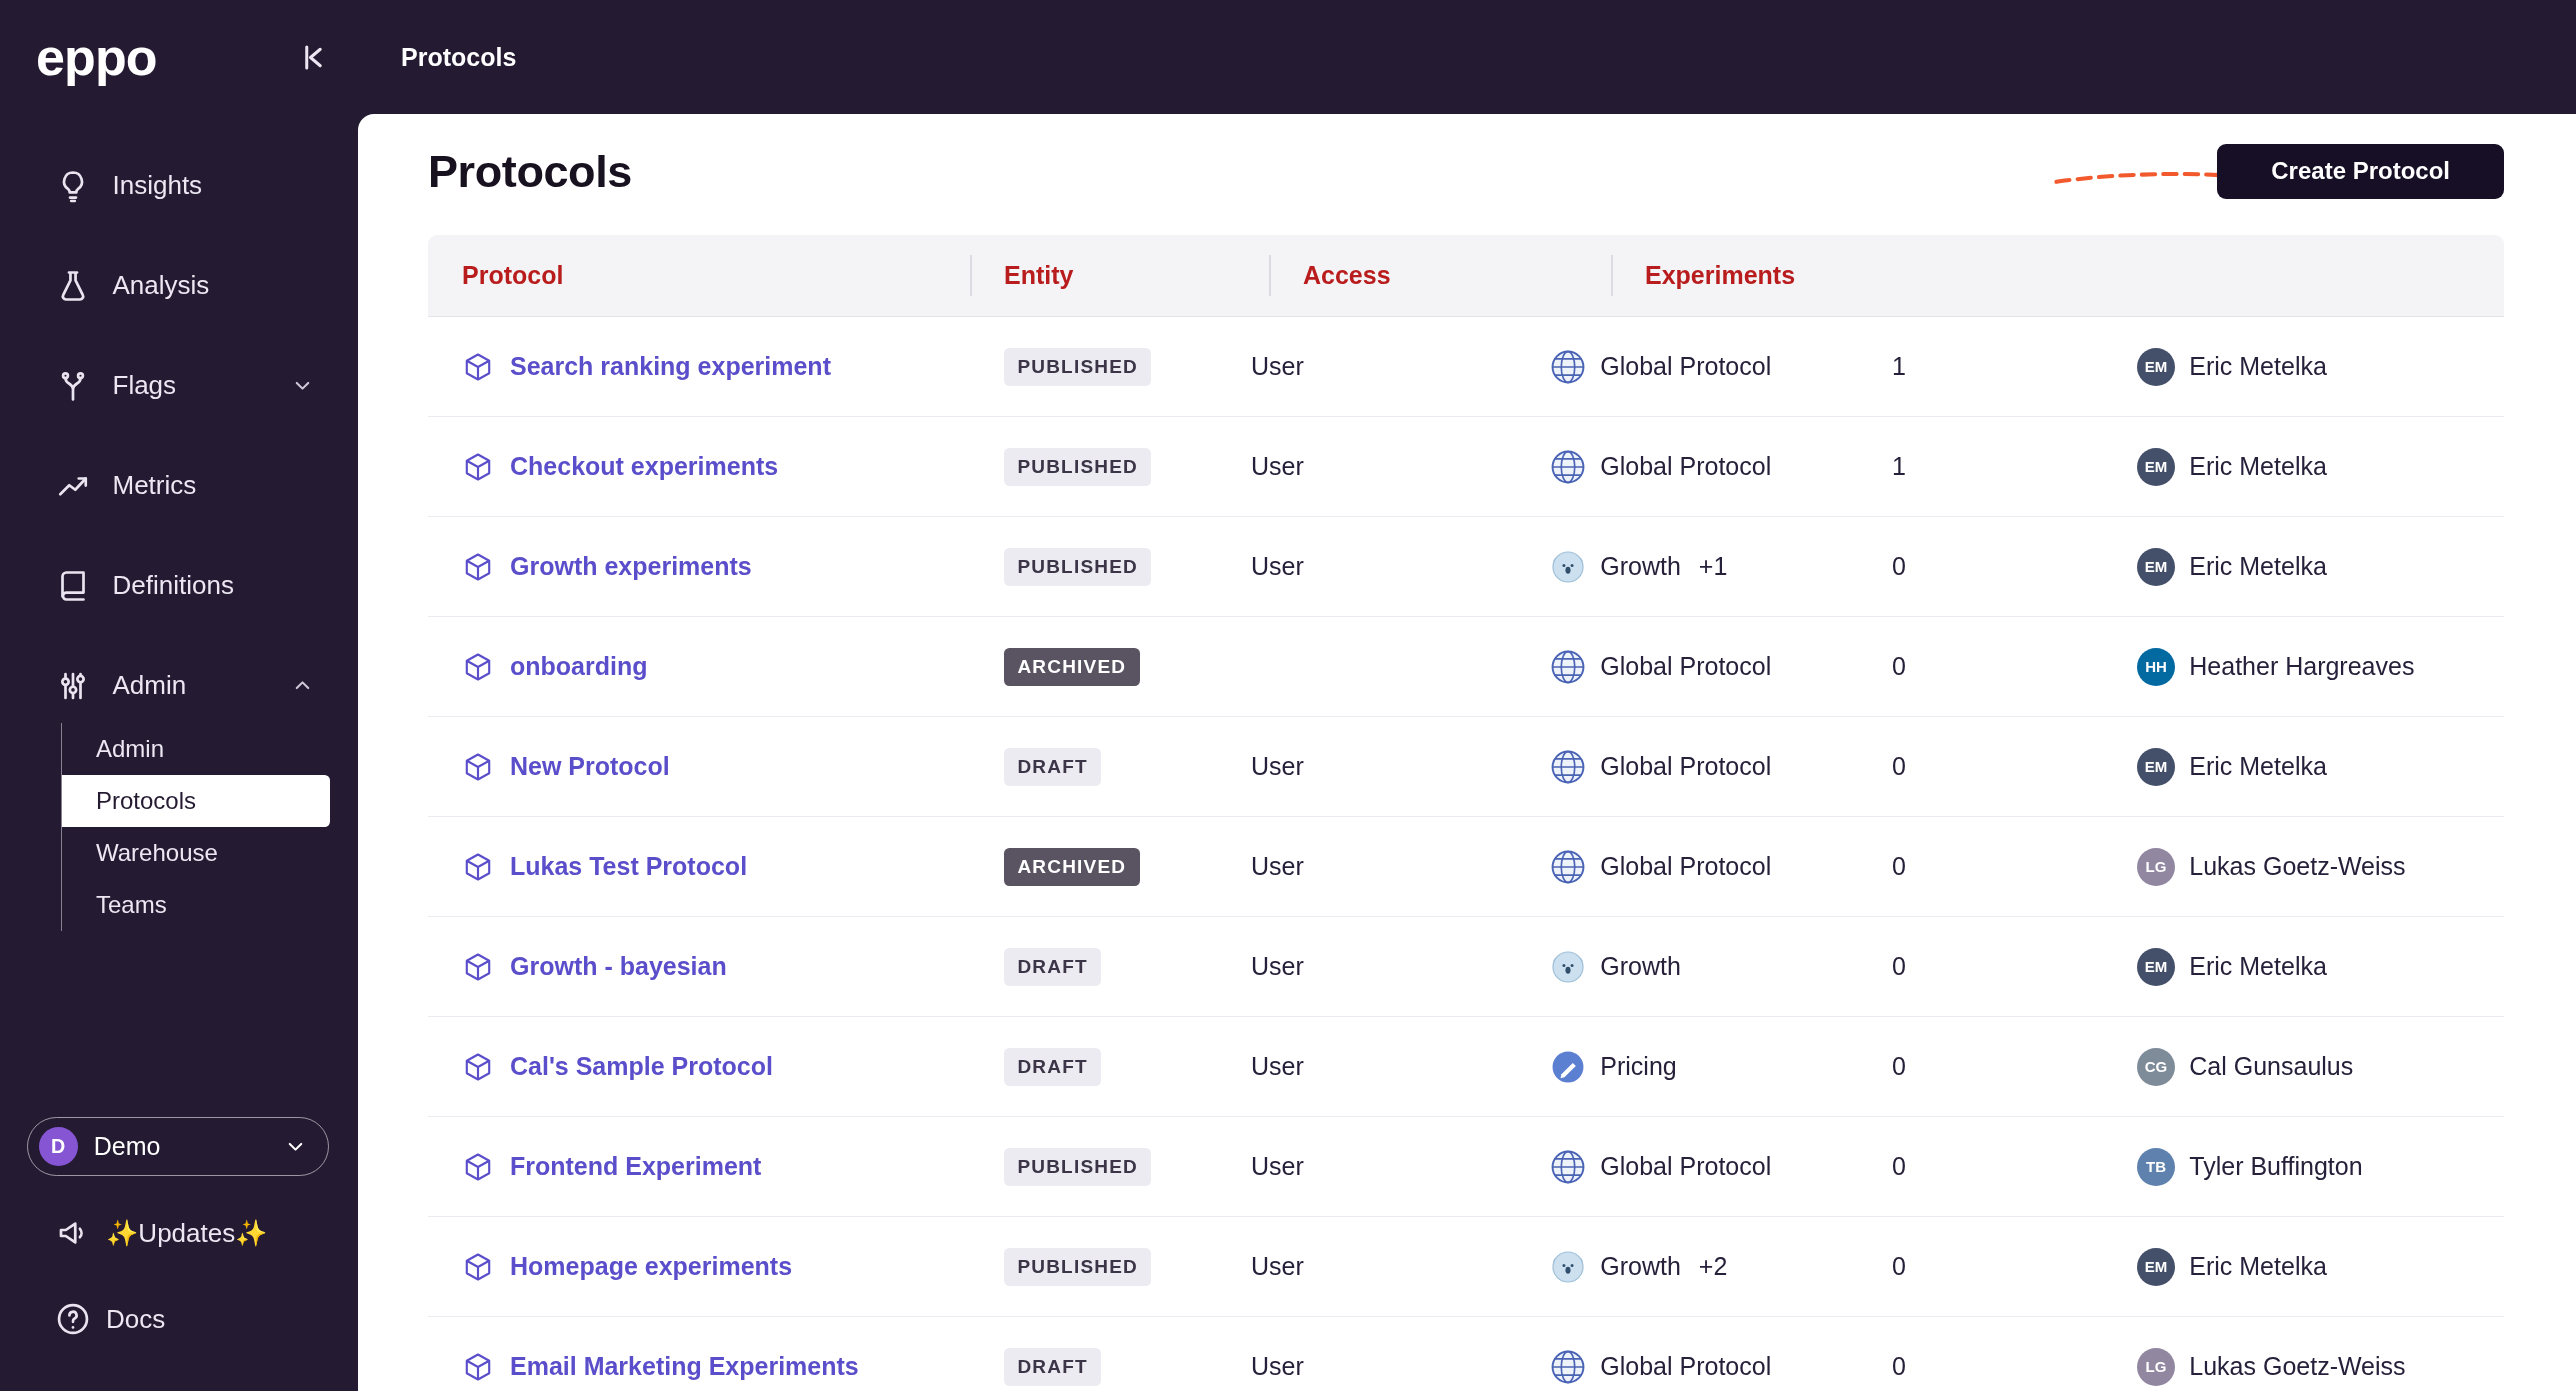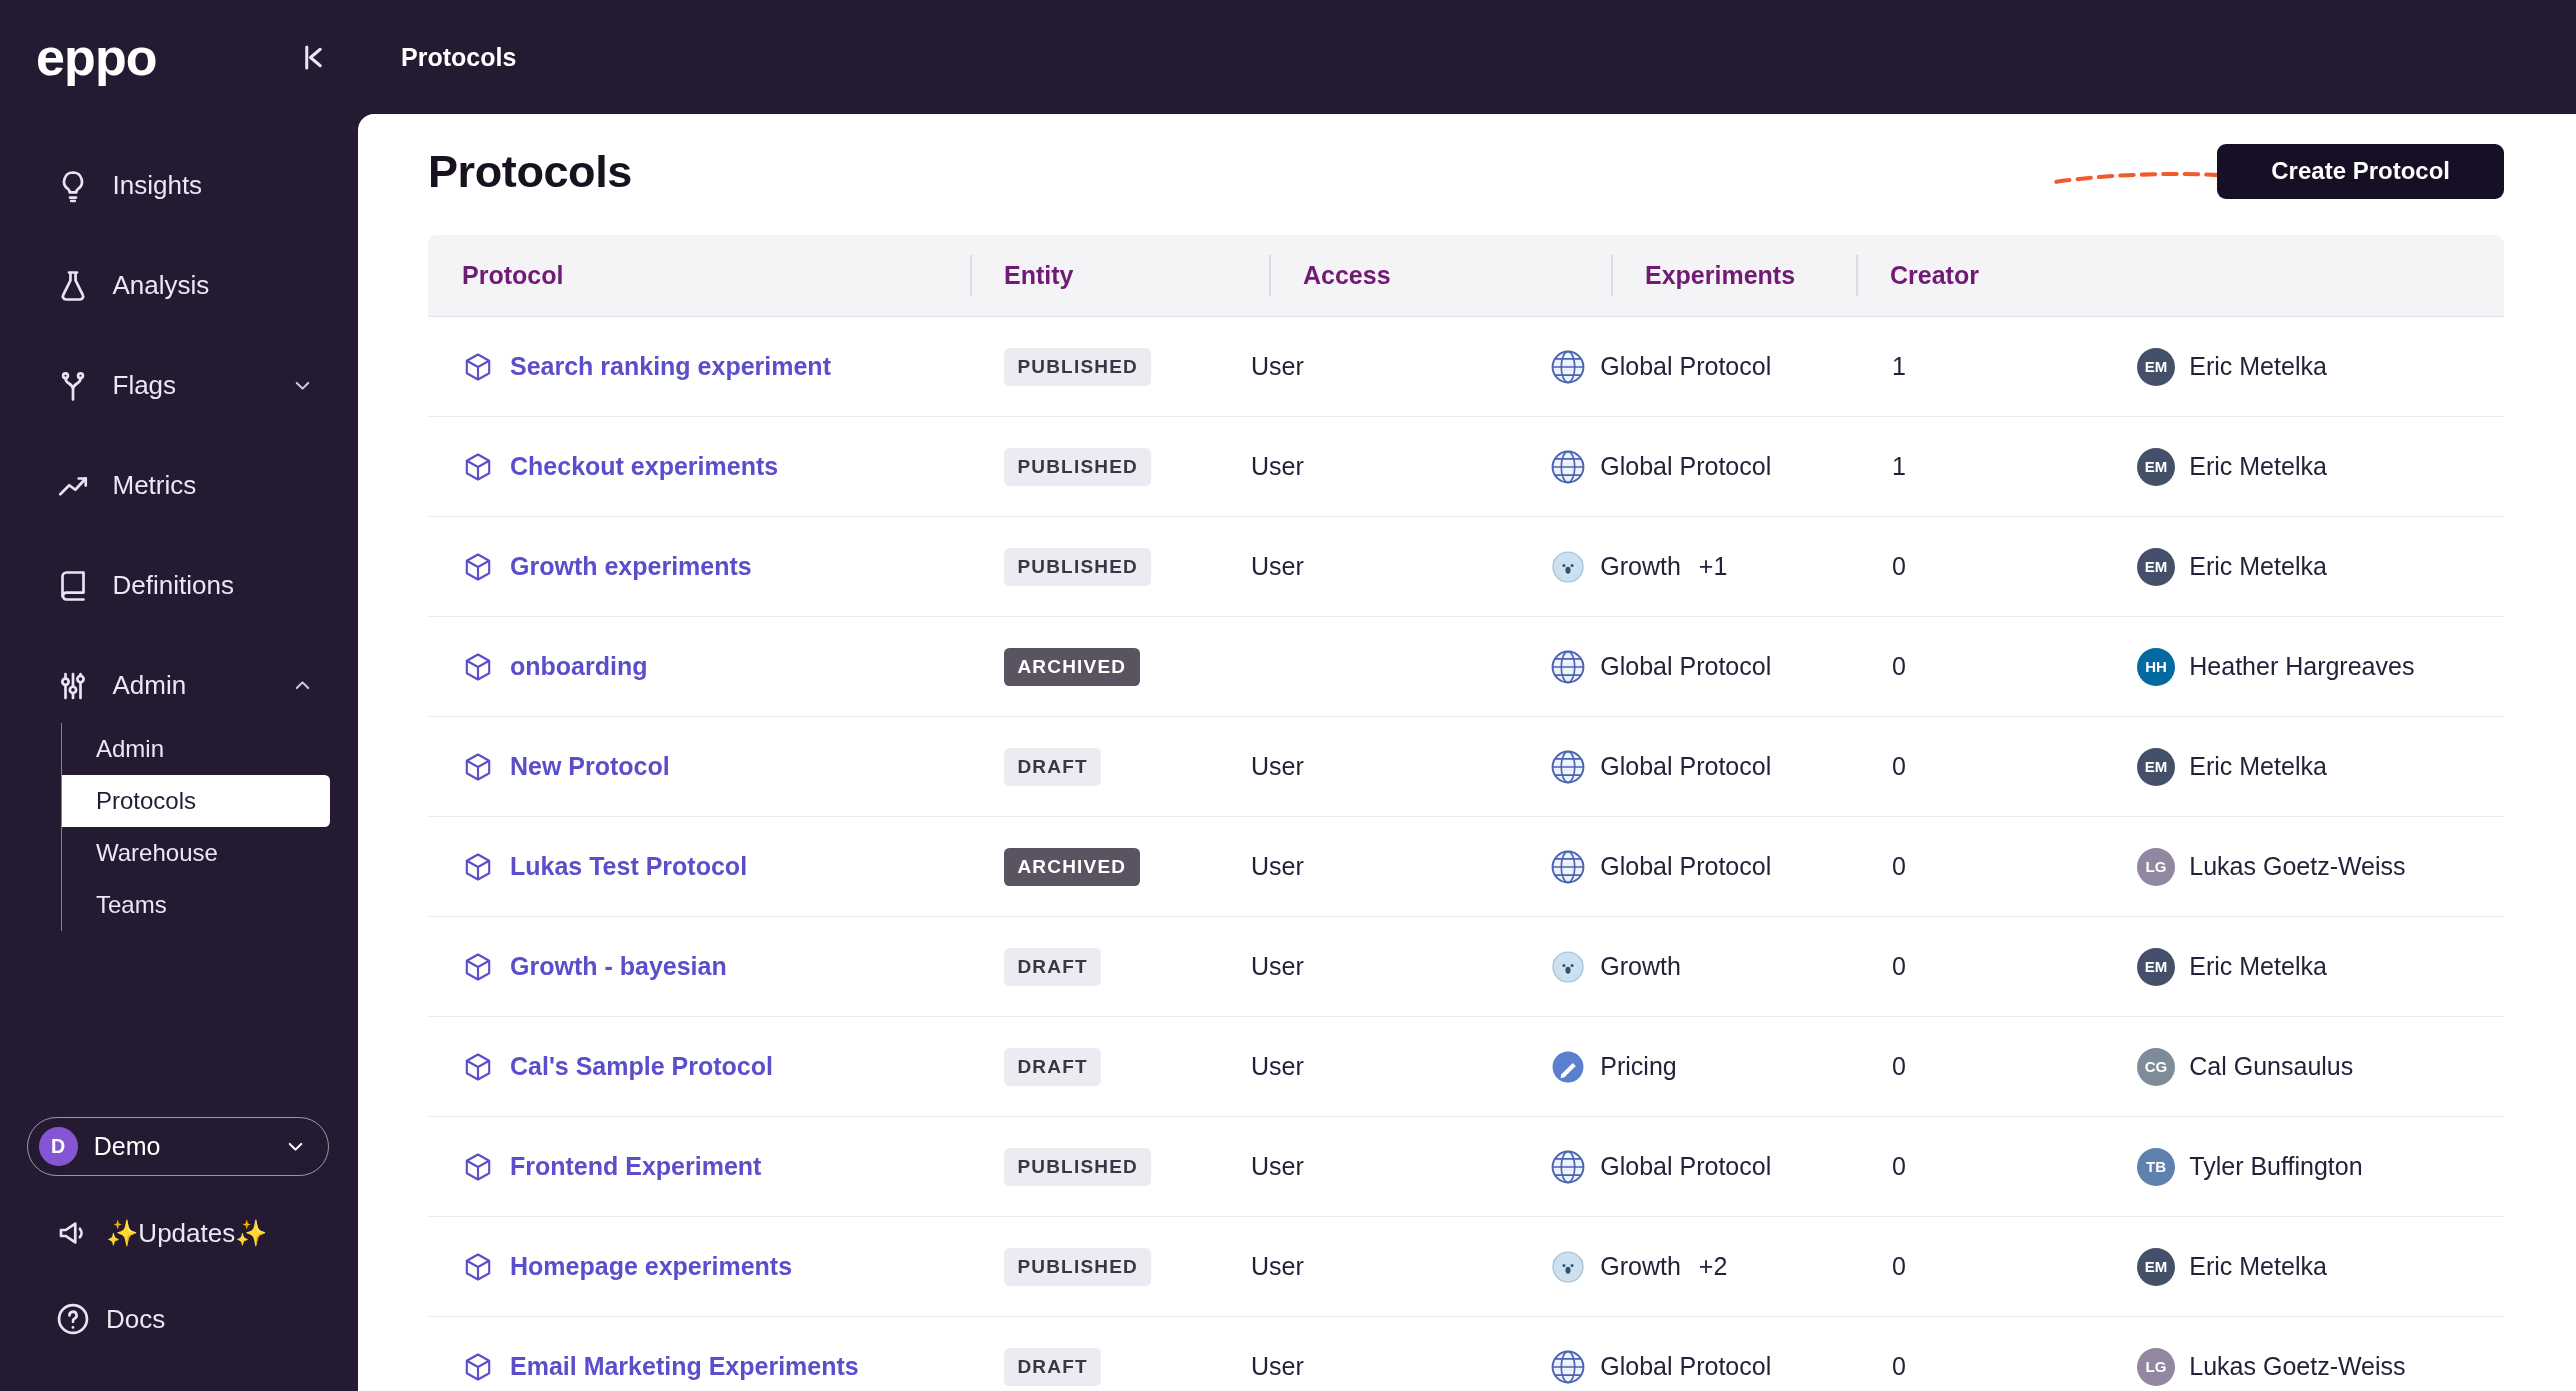--- a/index.html
+++ b/index.html
@@ -53,21 +53,21 @@
   .create-btn { position:absolute; right:72px; top:29.5px; height:55px; padding:0 54px;
           background:var(--btn-bg); color:#fff; border:none; border-radius:9px;
           font-size:24px; font-weight:600; font-family:"Liberation Sans", sans-serif; cursor:pointer; }
   .arrow { position:absolute; right:315px; top:39px; }
 
   
   .table { margin:0 72px 0 70px; }
   .thead { display:flex; align-items:center; height:82px; background:#f4f3f6;
           border-radius:9px 9px 0 0; border-bottom:1.8px solid #e5e3ea; }
   .th { position:relative; height:100%; display:flex; align-items:center;
-          padding-left:34px; font-size:25px; font-weight:700; color:#701a75; flex:none; }
+          padding-left:34px; font-size:25px; font-weight:700; color:#b91c1c; flex:none; }
   .th:not(:first-child)::before { content:""; position:absolute; left:0; top:19.7px; bottom:19.7px;
           width:1.8px; background:#dcdae3; }
   .trow { display:flex; align-items:center; height:100px; border-bottom:1.8px solid #edebf1; background:#fff; }
   .cell { display:flex; align-items:center; padding-left:34px; font-size:25px; color:#27203a; flex:none; }
   .c-protocol { width:542px; gap:16px; }
   .c-status   { width:247px; }
   .c-entity   { width:299px; }
   .c-access   { width:342px; gap:14.3px; }
   .c-exp      { width:245px; }
   .c-creator  { width:403px; gap:14.3px; }
@@ -220,21 +220,20 @@
     </svg>
     <button class="create-btn">Create Protocol</button>
   </div>
 
   <div class="table">
     <div class="thead">
       <div class="th c-protocol">Protocol</div>
       <div class="th c-entity">Entity</div>
       <div class="th c-access">Access</div>
       <div class="th c-exp">Experiments</div>
-      <div class="th c-creator">Creator</div>
     </div>
     <div class="tbody">
   <div class="trow">
     <div class="cell c-protocol">
       <span class="proto-icon">
               <svg viewBox="0 0 24 24" width="32" height="32" fill="none" stroke="#5b4ecb" stroke-width="1.6" stroke-linejoin="round">
                 <path d="M12 2.6l8.4 4.7v9.4L12 21.4l-8.4-4.7V7.3z"></path>
                 <path d="M3.6 7.3L12 12l8.4-4.7M12 12v9.4"></path>
               </svg>
             </span>

